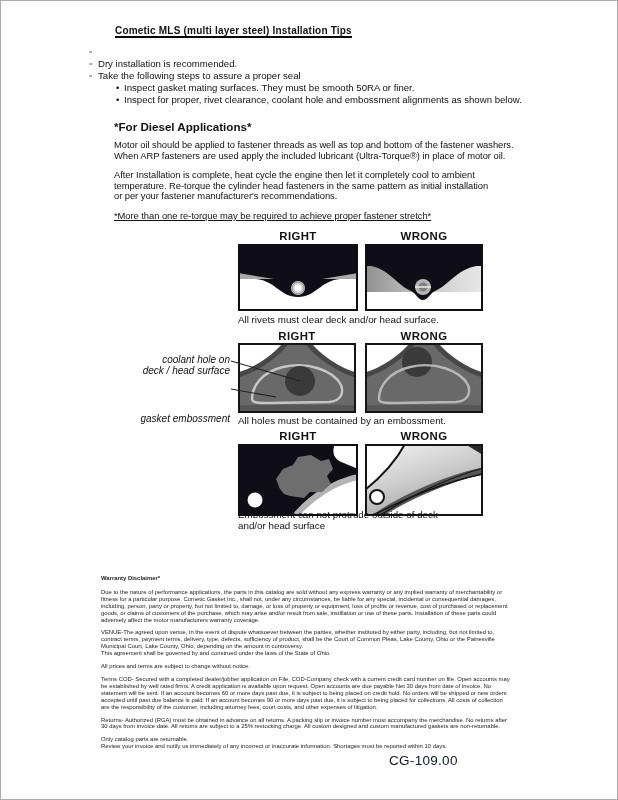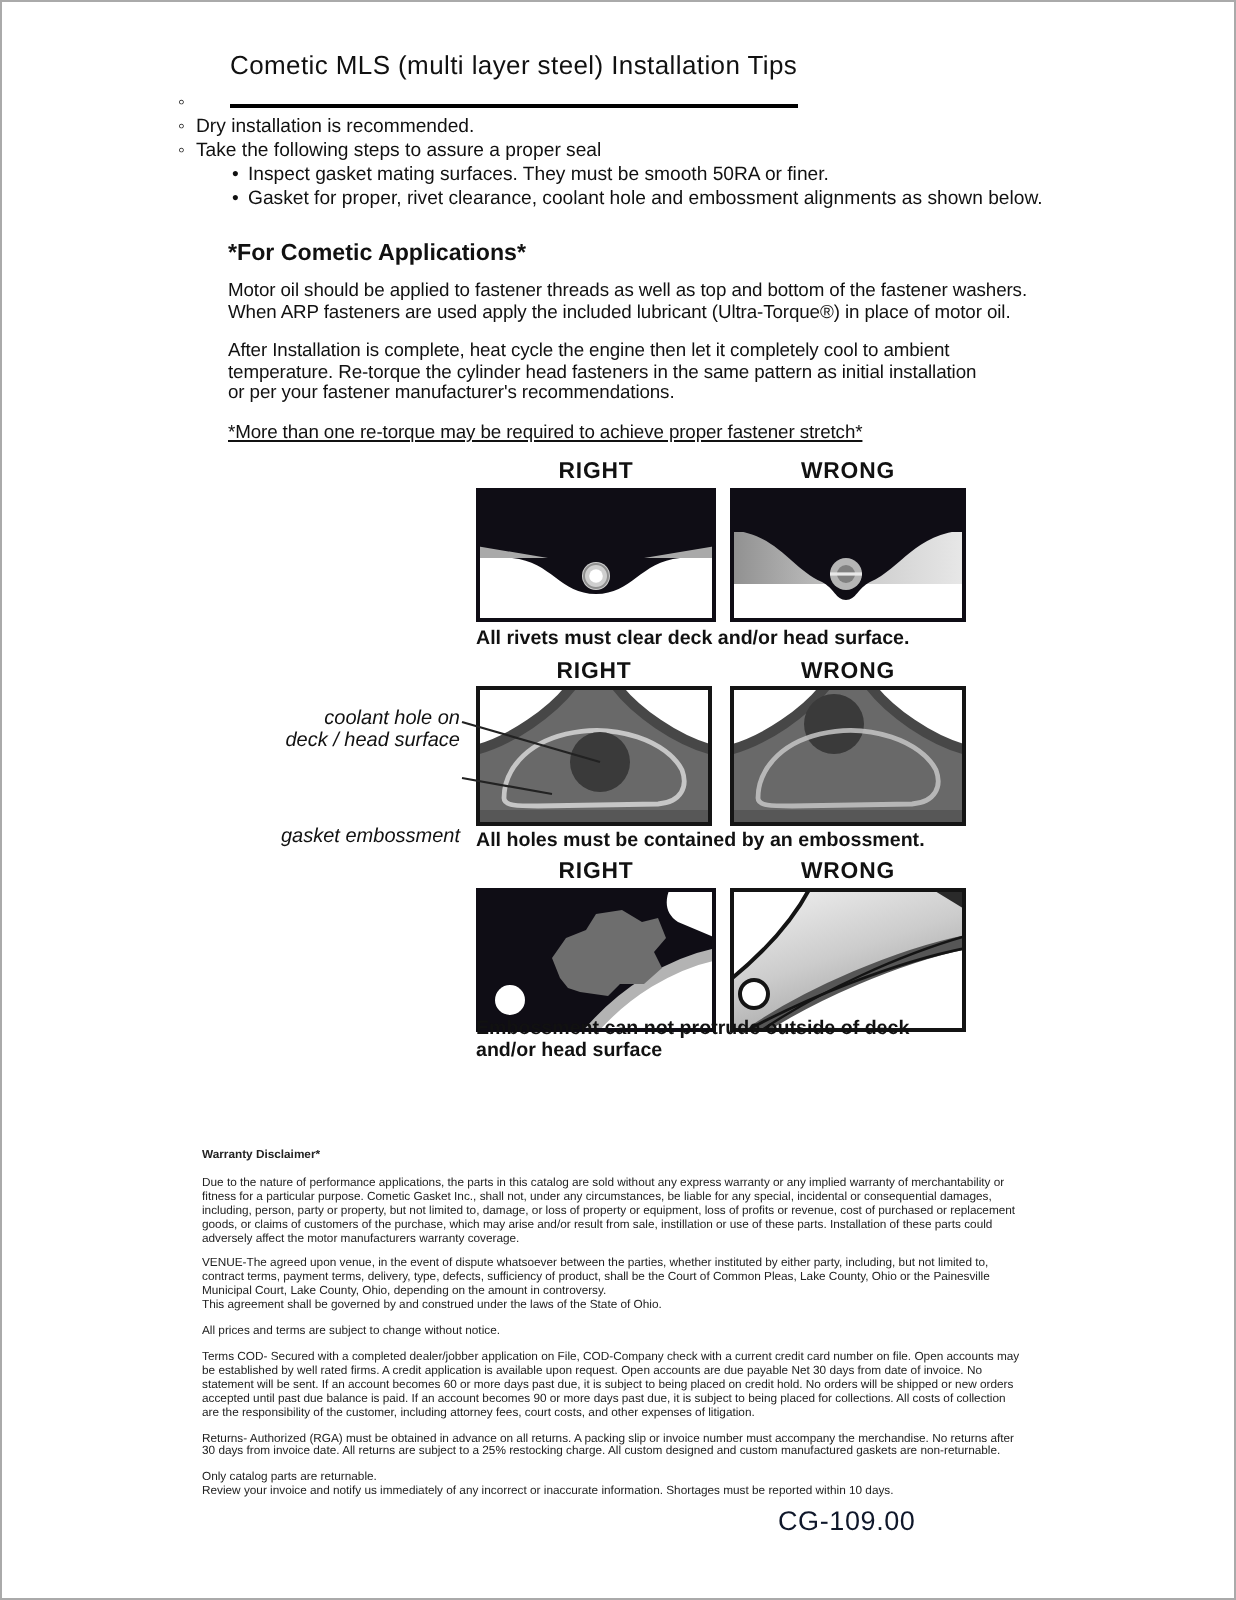--- a/index.html
+++ b/index.html
@@ -4,38 +4,38 @@
 <style>
   html,body { margin:0; padding:0; background:#e8e8e8; }
   .page {
     position:relative; width:618px; height:800px; margin:0 auto;
     background:#fff; overflow:hidden; color:#111;
     font-family:"Liberation Sans", sans-serif;
     box-sizing:border-box; border:1px solid #aaa;
   }
   .title {
     position:absolute; left:114px; top:24px;
-    font-size:13px; font-weight:normal; letter-spacing:0.2px;
-    border-bottom:2px solid #000; padding-bottom:12px; white-space:nowrap;
+    font-size:10px; font-weight:bold; letter-spacing:0.2px;
+    border-bottom:2px solid #000; padding-bottom:0; white-space:nowrap;
   }
   .bullets { position:absolute; left:88px; top:45px; font-size:9.6px; line-height:12.1px; }
   .bullet { display:flex; }
   .bullet .marker { width:9px; flex:0 0 9px; text-align:left; }
   .bullet.sub { margin-left:27px; }
   .bullet.sub .marker { width:8px; flex:0 0 8px; }
 
   .diesel { position:absolute; left:113px; top:119px; width:404px; }
   .diesel-heading { font-size:11.6px; font-weight:bold; margin:0 0 7px 0; }
   .para { font-size:9.4px; line-height:10.6px; margin:0 0 9px 0; white-space:pre-line; letter-spacing:-0.05px; }
   .note { margin-top:1px;text-decoration:underline; }
 
   .dg-header { position:absolute; width:120px; text-align:center; font-size:11.4px; font-weight:bold; letter-spacing:0.4px; }
   .panel { position:absolute; }
   .panel svg { display:block; }
-  .caption { position:absolute; left:237px; font-size:9.8px; font-weight:bold; line-height:11.4px; white-space:pre-line; }
+  .caption { position:absolute; left:237px; font-size:9.8px; font-weight:normal; line-height:11.4px; white-space:pre-line; }
 
   .row2-labels { position:absolute; left:95px; top:344px; width:134px; text-align:right;
                  font-size:10px; line-height:10.4px; white-space:pre-line;font-style:italic; }
   .row2-labels .lbl2 { margin-top:27px; }
   .callout-overlay { position:absolute; left:95px; top:335px; width:290px; height:90px; z-index:5; pointer-events:none; }
 
   .warranty { position:absolute; left:100px; top:574px; width:421px; font-size:5.9px; line-height:6.9px; color:#222; }
   .w-head { font-weight:bold; margin:0 0 7px 0; }
   .w-para { margin:0 0 6px 0; white-space:pre-line; }
 
@@ -59,26 +59,26 @@
     <div class="bullet">
       <span class="marker">◦</span>
       <span>Take the following steps to assure a proper seal</span>
     </div>
     <div class="bullet sub">
       <span class="marker">•</span>
       <span>Inspect gasket mating surfaces.  They must be smooth 50RA or finer.</span>
     </div>
     <div class="bullet sub">
       <span class="marker">•</span>
-      <span>Gasket for proper, rivet clearance, coolant hole and embossment alignments as shown below.</span>
+      <span>Inspect for proper, rivet clearance, coolant hole and embossment alignments as shown below.</span>
     </div>
   </div>
 
   <div class="diesel">
-    <div class="diesel-heading">*For Cometic Applications*</div>
+    <div class="diesel-heading">*For Diesel Applications*</div>
     <p class="para">Motor oil should be applied to fastener threads as well as top and bottom of the fastener washers.
 When ARP fasteners are used apply the included lubricant (Ultra-Torque®) in place of motor oil.</p>
     <p class="para">After Installation is complete, heat cycle the engine then let it completely cool to ambient
 temperature. Re-torque the cylinder head fasteners in the same pattern as initial installation
 or per your fastener manufacturer's recommendations.</p>
     <p class="para note">*More than one re-torque may be required to achieve proper fastener stretch*</p>
   </div>
 
   <div class="dg-header" style="left:237px; top:229px;">RIGHT</div>
   <div class="dg-header" style="left:364px; top:229px; width:118px;">WRONG</div>

